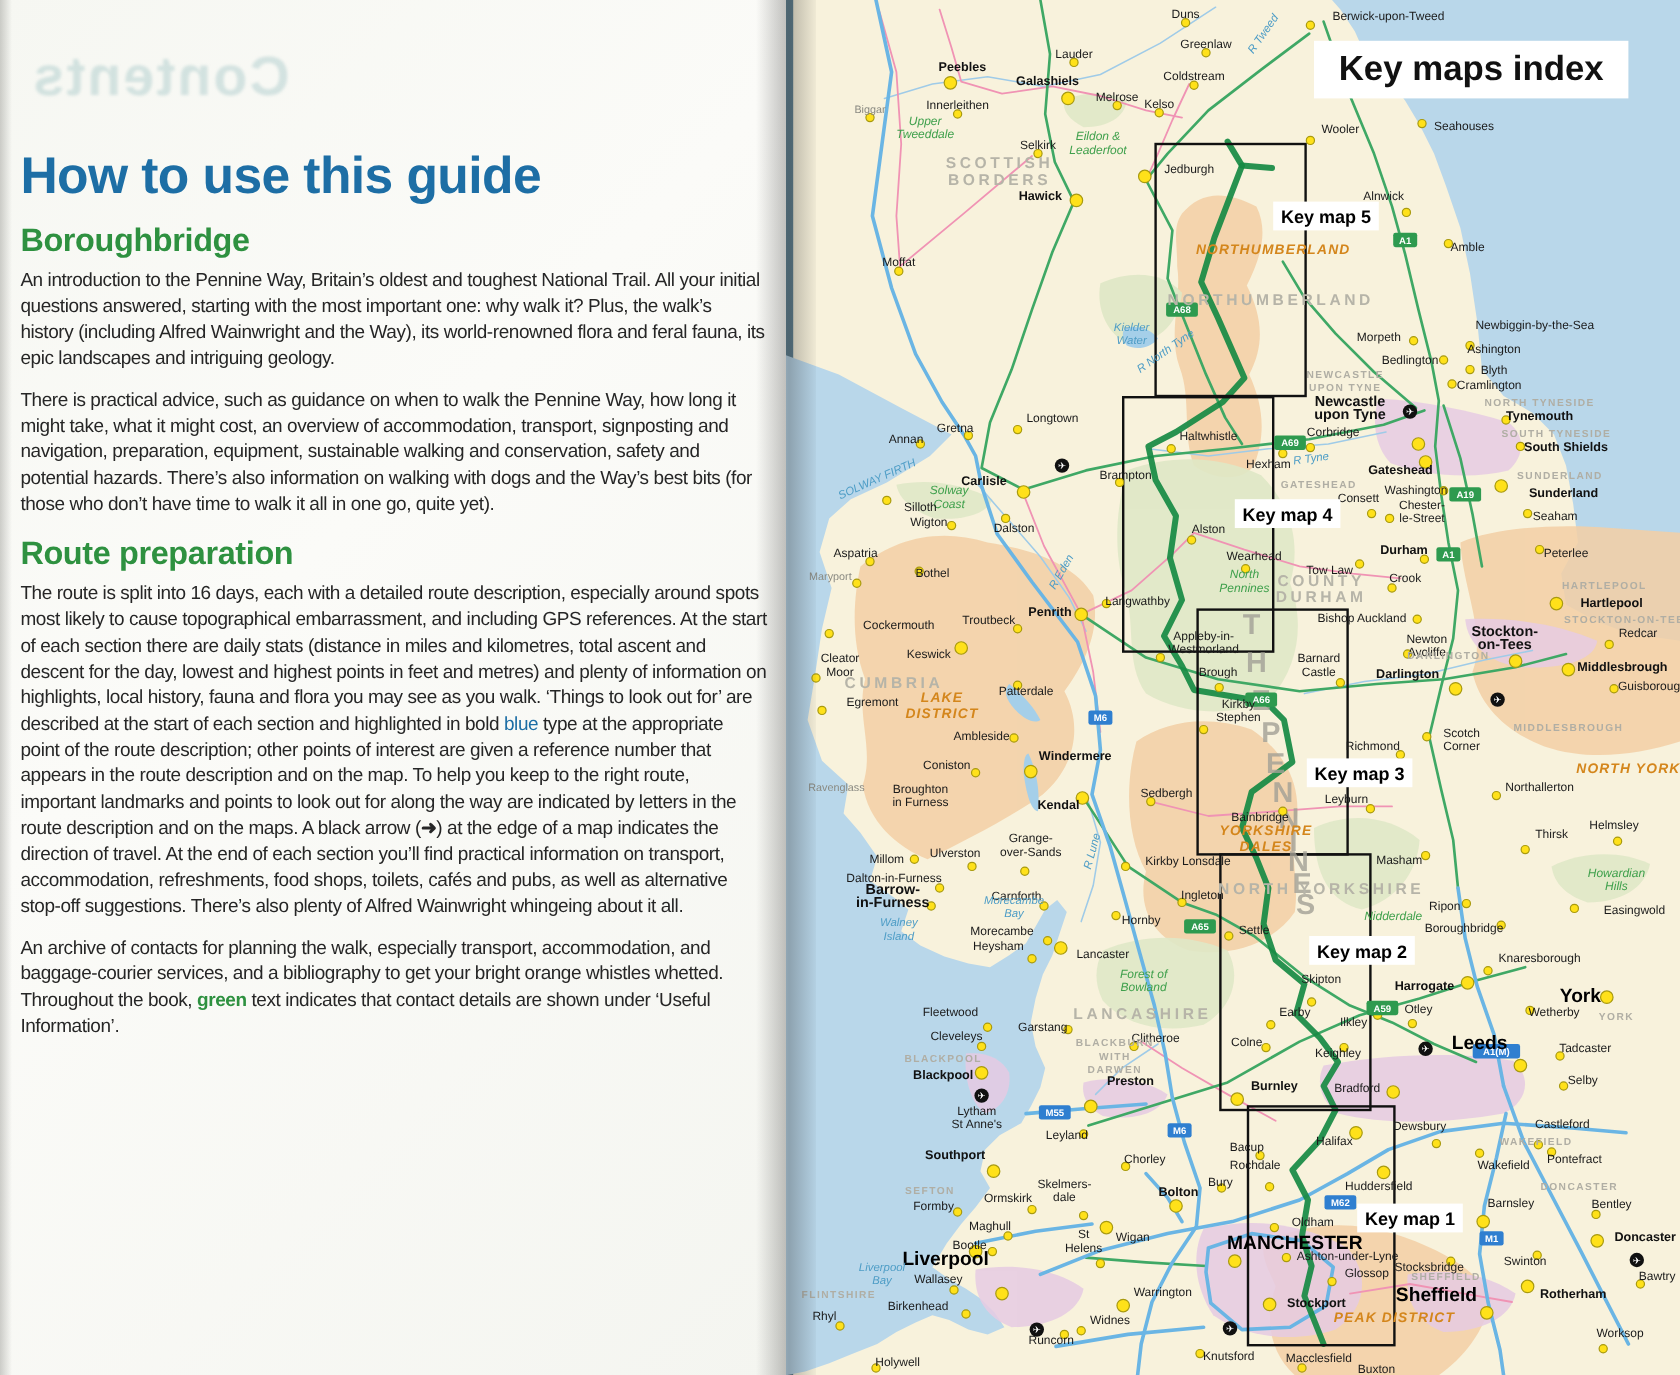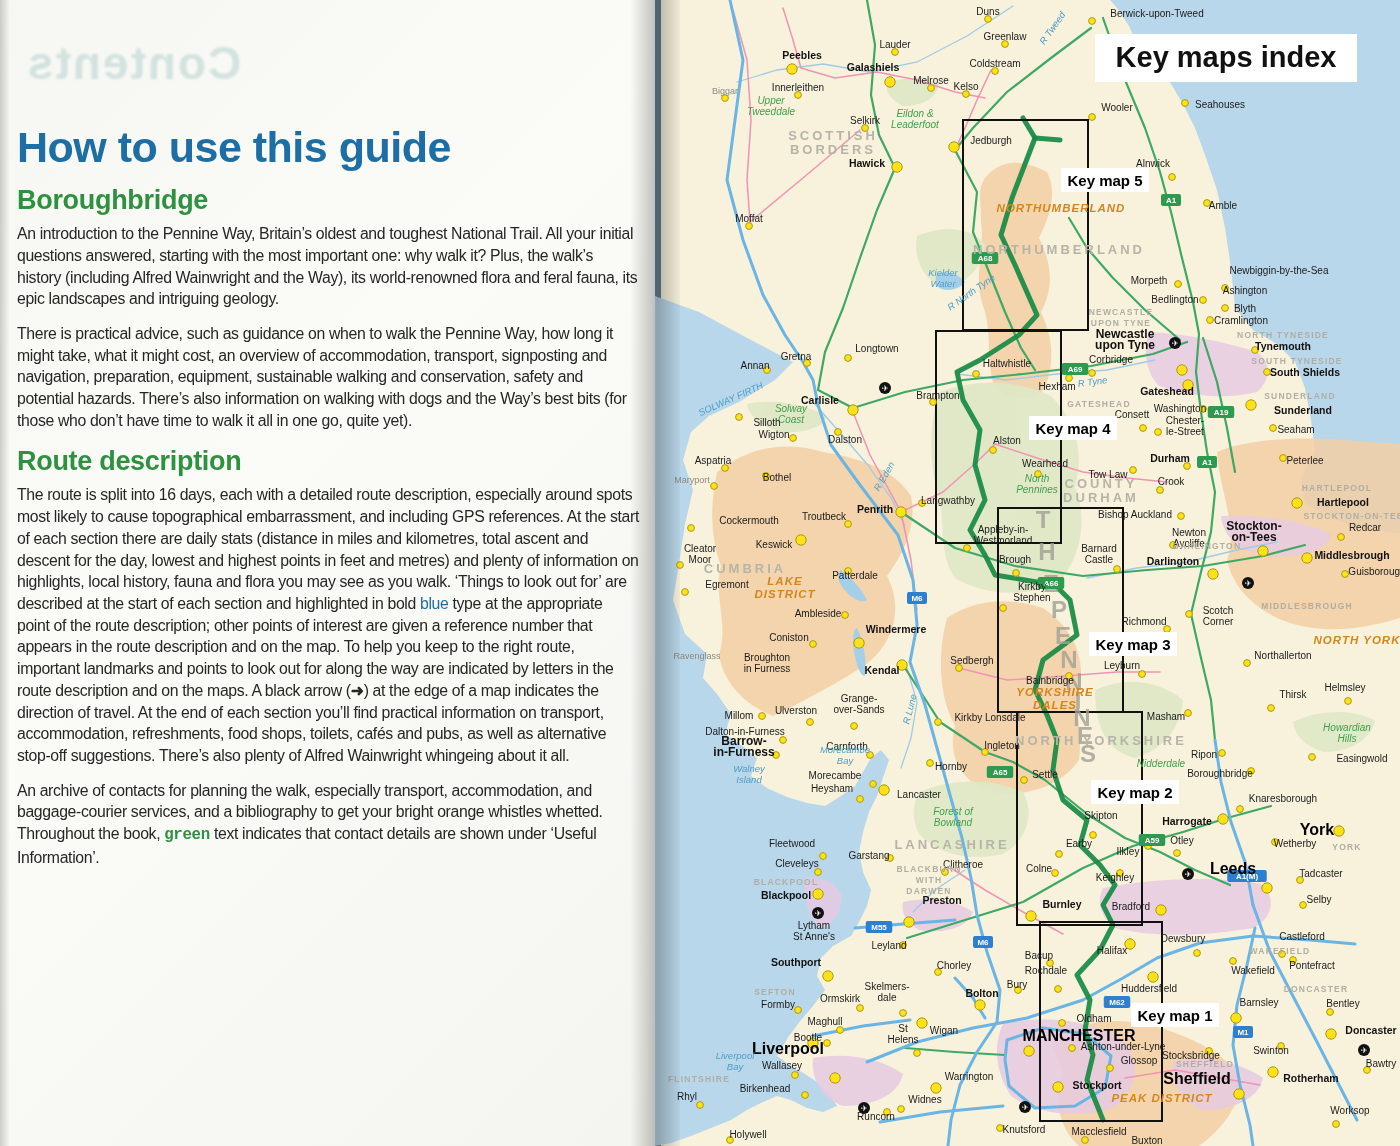--- a/index.html
+++ b/index.html
@@ -14,21 +14,21 @@
                color:rgba(125,175,180,.30);filter:blur(1.2px);letter-spacing:2px;
                transform:scaleX(-1);}
   .text-col{position:absolute;left:17px;top:17px;width:622px;color:#262626;}
   h1{margin:108px 0 12px 0;font-size:43px;line-height:1.05;font-weight:bold;
      color:var(--title-blue,#1d6ea5);letter-spacing:-0.5px;}
   .intro-line{margin:0 0 6px 0;font-size:15.5px;}
   h2{margin:15px 0 7px 0;font-size:27px;font-weight:bold;color:var(--heading-green,#2e9140);
      letter-spacing:-0.3px;}
   .body-p{margin:0 0 13px 0;font-size:15.8px;line-height:21.7px;letter-spacing:-0.35px;}
   .inline-blue{color:#1d6ea5;font-weight:normal;}
-  .inline-green{color:#2e9140;font-weight:bold;font-family:Liberation Mono, monospace;}
+  .inline-green{color:#2e9140;font-weight:bold;}
   .inline-arrow{font-weight:bold;}
   
   #gutter{position:absolute;left:630px;top:0;width:50px;height:1146px;pointer-events:none;z-index:5;
           background:linear-gradient(to right,rgba(40,40,40,0),rgba(40,40,40,.30) 55%,rgba(40,40,40,.04));}
   
   #right-page{position:absolute;left:655px;top:0;width:745px;height:1146px;background:#f8f2dc;}
   svg{display:block;}
   svg text{font-family:"Liberation Sans",sans-serif;}
   .road-m{stroke:#6ab5e4;stroke-width:3;fill:none;stroke-linecap:round;stroke-linejoin:round;}
   .road-g{stroke:#3fa865;stroke-width:2.2;fill:none;stroke-linecap:round;stroke-linejoin:round;}
@@ -60,21 +60,21 @@
 
   <div id="left-page">
     <div id="showthrough">Contents</div>
     <div class="text-col">
       <h1>How to use this guide</h1>
 
       <h2>Boroughbridge</h2>
       <p class="body-p"><span>An introduction to the Pennine Way, Britain’s oldest and toughest National Trail. All your initial questions answered, starting with the most important one: why walk it? Plus, the walk’s history (including Alfred Wainwright and the Way), its world-renowned flora and feral fauna, its epic landscapes and intriguing geology.</span></p>
       <p class="body-p"><span>There is practical advice, such as guidance on when to walk the Pennine Way, how long it might take, what it might cost, an overview of accommodation, transport, signposting and navigation, preparation, equipment, sustainable walking and conservation, safety and potential hazards. There’s also information on walking with dogs and the Way’s best bits (for those who don’t have time to walk it all in one go, quite yet).</span></p>
 
-      <h2>Route description</h2>
+      <h2>Route preparation</h2>
       <p class="body-p"><span>The route is split into 16 days, each with a detailed route description, especially around spots most likely to cause topographical embarrassment, and including GPS references. At the start of each section there are daily stats (distance in miles and kilometres, total ascent and descent for the day, lowest and highest points in feet and metres) and plenty of information on highlights, local history, fauna and flora you may see as you walk. ‘Things to look out for’ are described at the start of each section and highlighted in bold </span><span class="inline-blue">blue</span><span> type at the appropriate point of the route description; other points of interest are given a reference number that appears in the route description and on the map. To help you keep to the right route, important landmarks and points to look out for along the way are indicated by letters in the route description and on the maps. A black arrow (</span><span class="inline-arrow">➜</span><span>) at the edge of a map indicates the direction of travel. At the end of each section you’ll find practical information on transport, accommodation, refreshments, food shops, toilets, cafés and pubs, as well as alternative stop-off suggestions. There’s also plenty of Alfred Wainwright whingeing about it all.</span></p>
 
       <p class="body-p"><span>An archive of contacts for planning the walk, especially transport, accommodation, and baggage-courier services, and a bibliography to get your bright orange whistles whetted. Throughout the book, </span><span class="inline-green">green</span><span> text indicates that contact details are shown under ‘Useful Information’.</span></p>
     </div>
     <div id="left-edge"></div>
   </div>
 
   <div id="gutter"></div>
 
   <div id="right-page">

